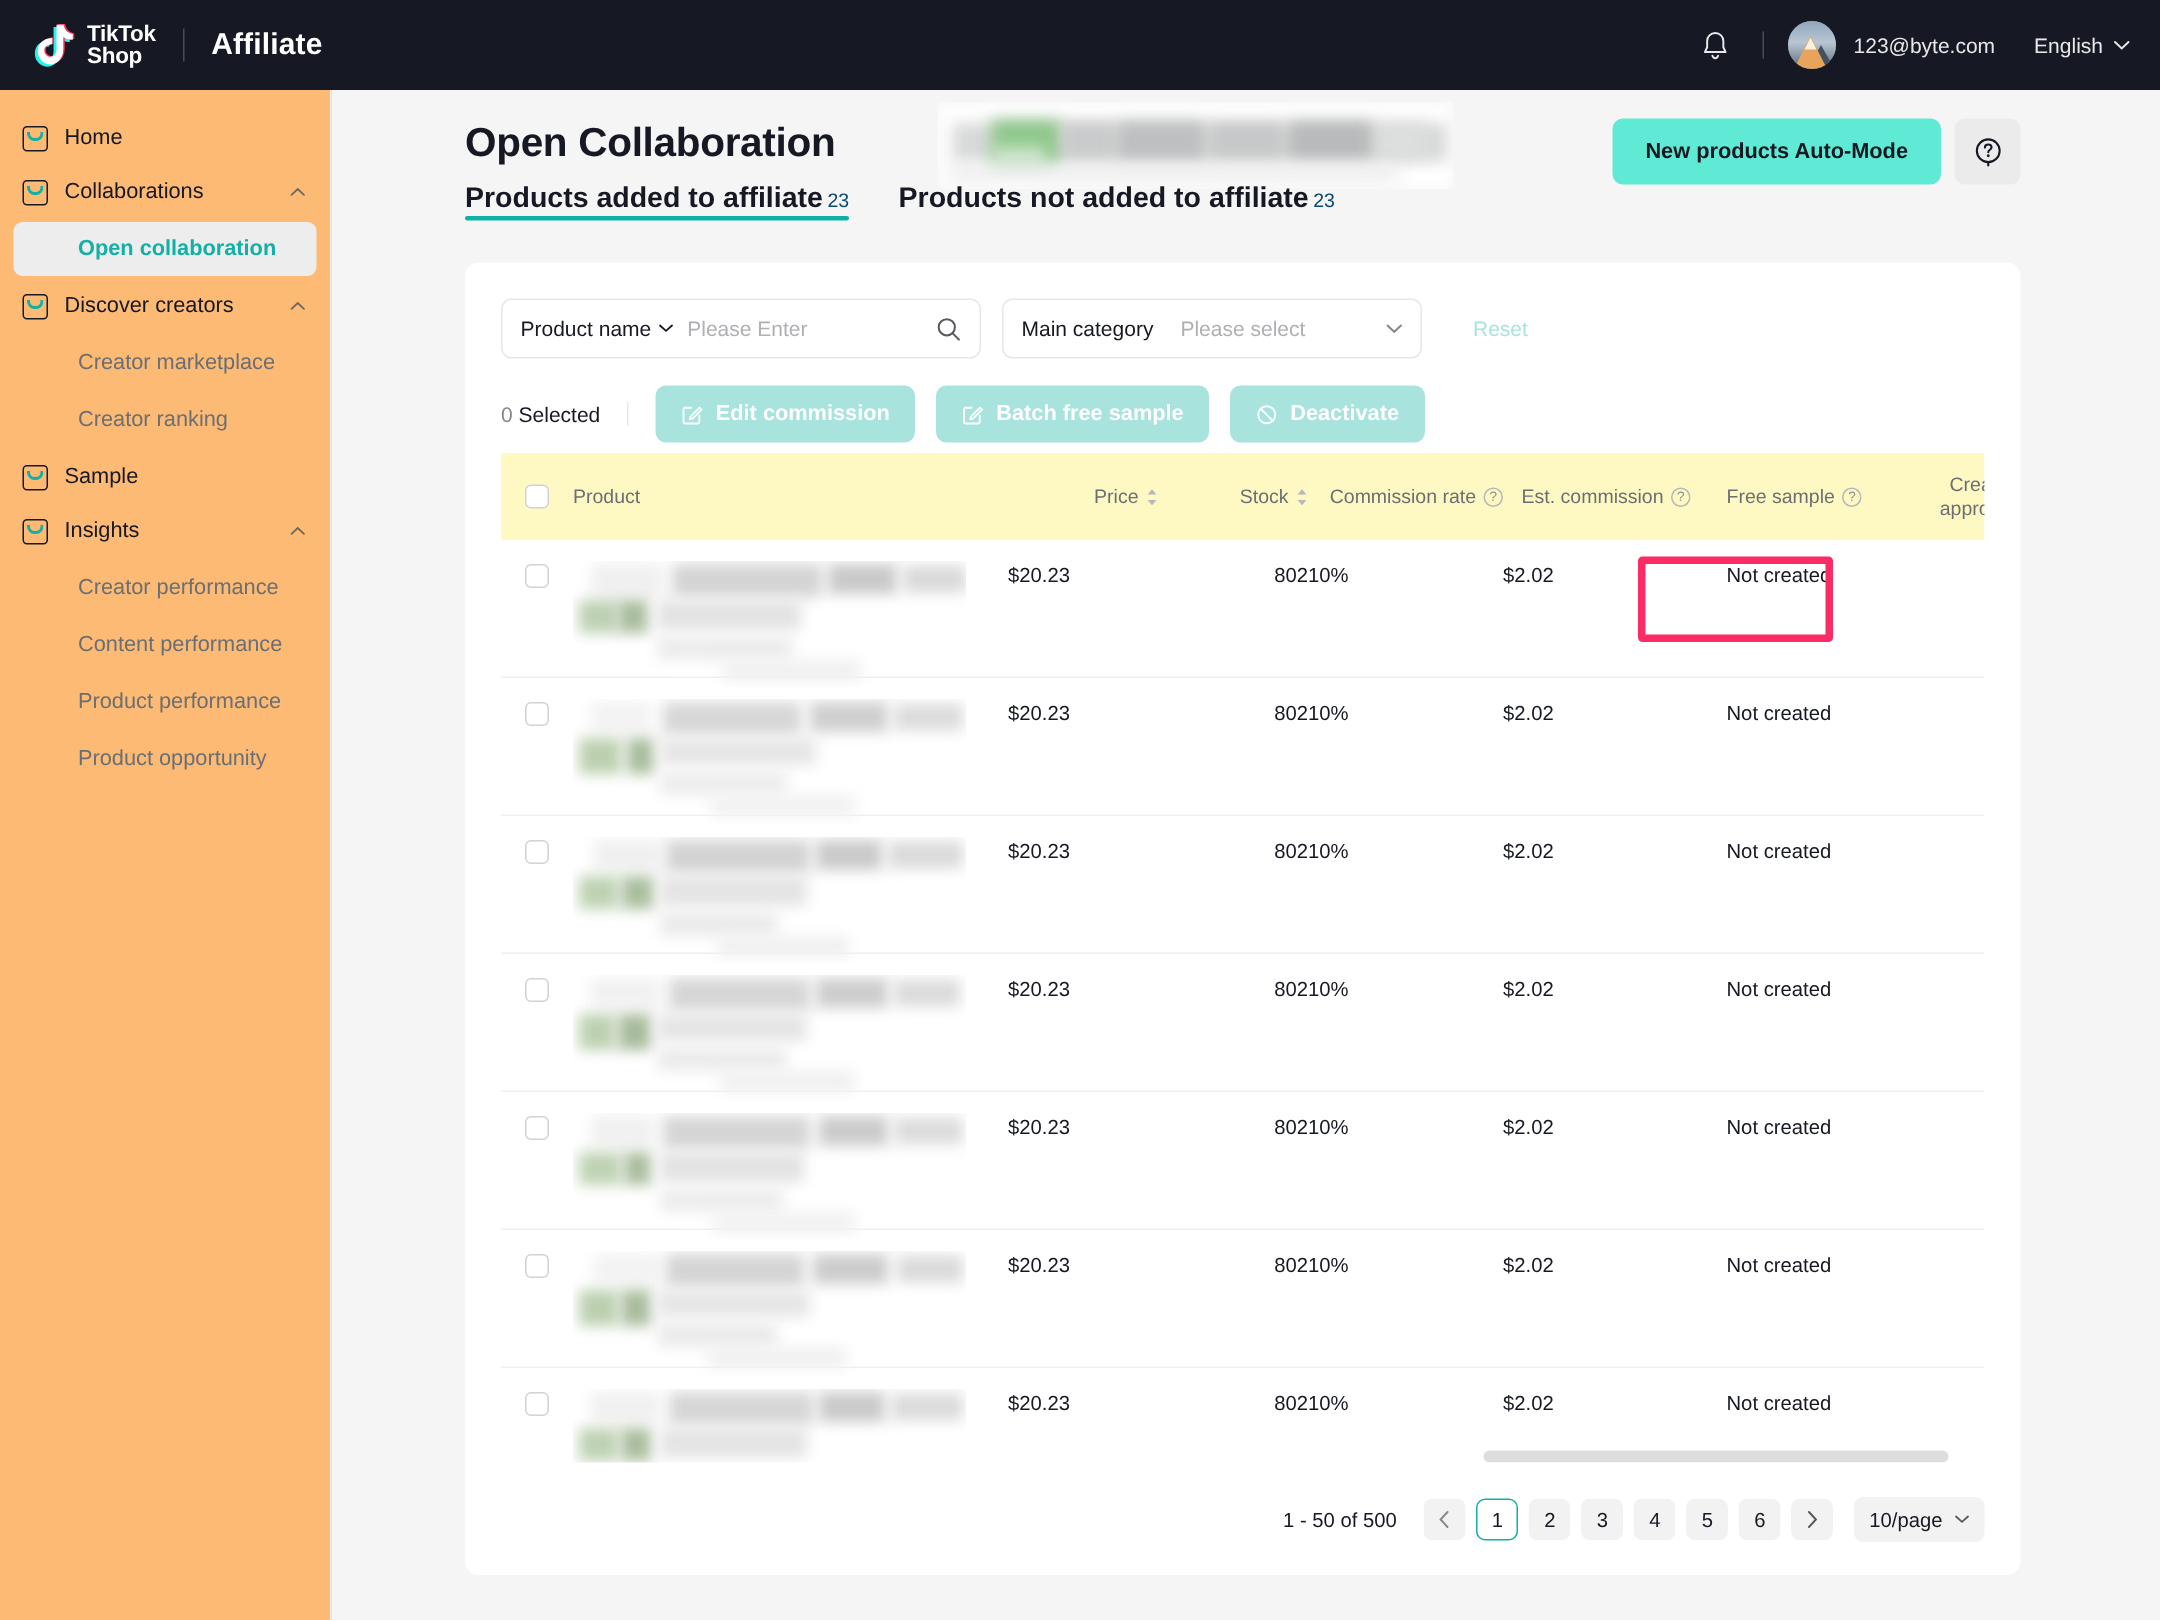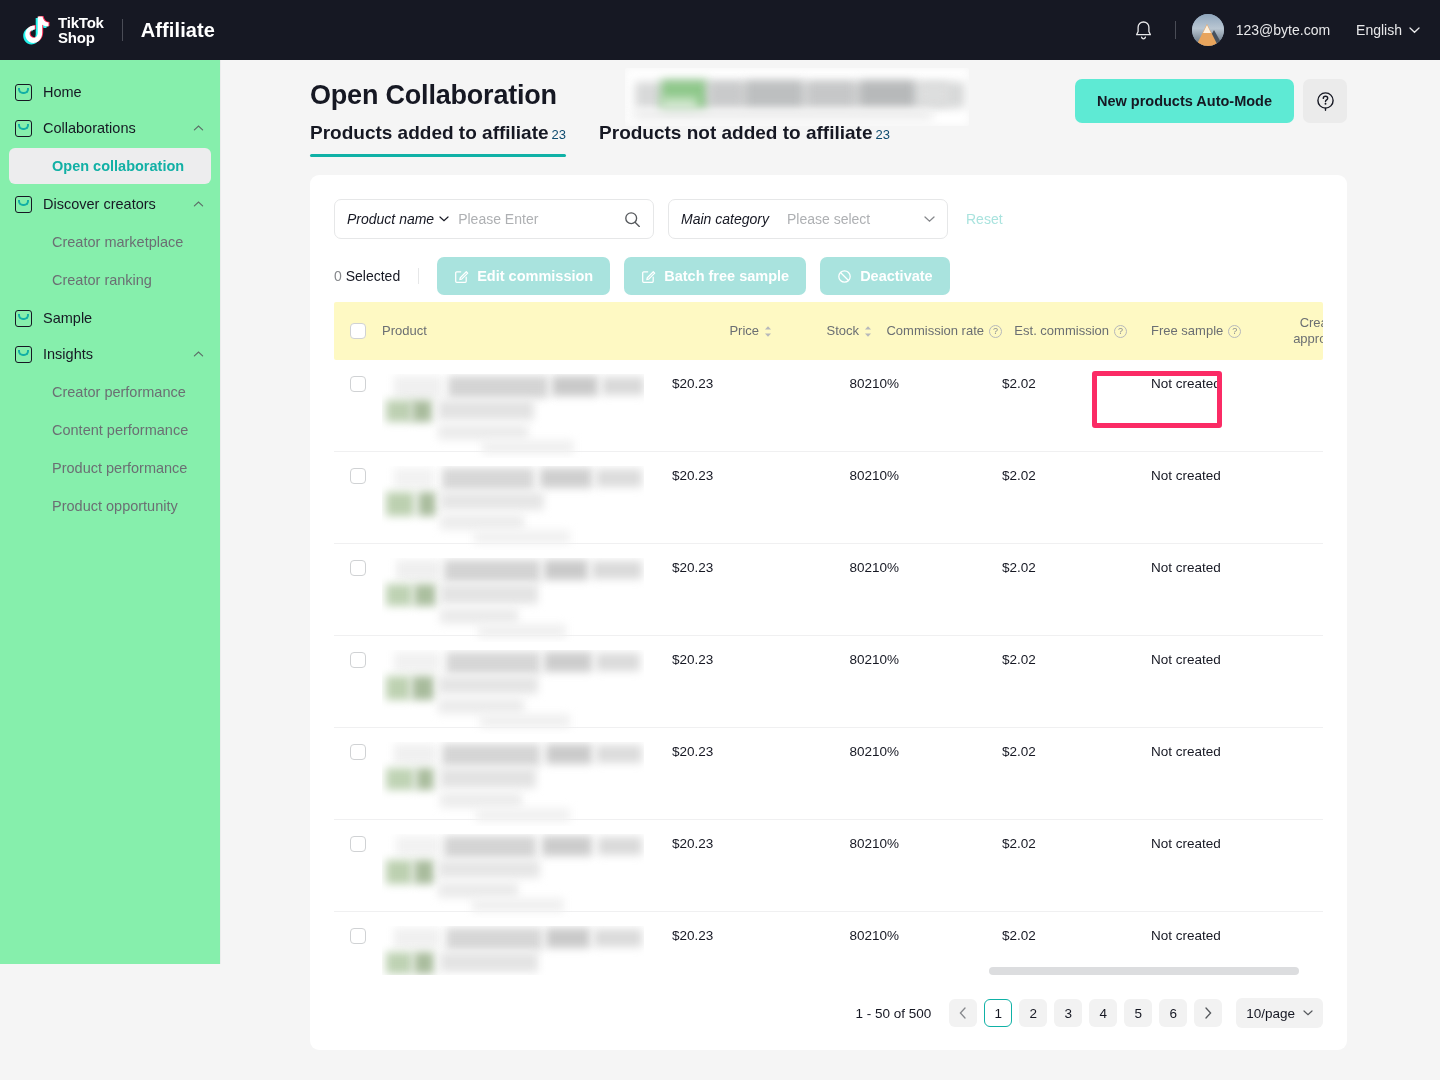--- a/index.html
+++ b/index.html
@@ -64,22 +64,22 @@
   .user-email {
     color: #e8e8ea; font-size: 14px; margin-left: 12px; cursor: pointer;
   }
   .lang {
     color: #e8e8ea; font-size: 14px; margin-left: 26px;
     display: flex; align-items: center; gap: 7px; cursor: pointer;
   }
 
   
   .sidebar {
-    position: absolute; top: 60px; left: 0; width: 221px; height: 904px;
-    background: #86efac; border-right: 1px solid #eceded; padding-top: 14px;
+    position: absolute; top: 60px; left: 0; width: 221px; height: 1020px;
+    background: #fdba74; border-right: 1px solid #eceded; padding-top: 14px;
     z-index: 20;
   }
   .nav-top {
     display: flex; align-items: center; height: 36px; padding: 0 16px 0 15px;
     cursor: pointer; margin-bottom: 0;
   }
   .nav-icon {
     width: 17px; height: 17px; flex: none; margin-right: 11px; position: relative;
   }
   .nav-icon .frame {
@@ -123,21 +123,21 @@
   .redact-banner .rb {
     position: absolute; filter: blur(5px);
   }
 
   .tabs {
     position: absolute; left: 89px; top: 62px; display: flex; gap: 33px;
     align-items: flex-end;
   }
   .tab {
     font-size: 19px; font-weight: 700; color: #161823; cursor: pointer;
-    padding-bottom: 13px; position: relative; display: flex; align-items: baseline; gap: 3px;
+    padding-bottom: 3px; position: relative; display: flex; align-items: baseline; gap: 3px;
   }
   .tab .cnt { font-size: 13px; font-weight: 400; color: #0c4a6e; }
   .tab.active::after {
     content: ""; position: absolute; left: 0; right: 0; bottom: 0;
     height: 3px; background: #0fb1a6; border-radius: 2px;
   }
   .head-btns {
     position: absolute; right: 93px; top: 19px; display: flex; gap: 9px;
   }
   .btn-grey {
@@ -159,32 +159,32 @@
     display: flex; align-items: center; padding: 24px 24px 0 24px; gap: 14px;
   }
   .field {
     height: 40px; border: 1px solid #e6e7e8; border-radius: 7px;
     display: flex; align-items: center; padding: 0 12px; background: #fff;
   }
   .field.f1 { width: 320px; }
   .field.f2 { width: 280px; }
   .field-prefix {
     font-size: 14px; color: #161823; display: flex; align-items: center; gap: 5px;
-    white-space: nowrap; cursor: pointer; font-style: italic;
+    white-space: nowrap; cursor: pointer;
   }
   .field-input {
     border: none; outline: none; font-size: 14px; color: #161823;
     flex: 1; font-family: inherit; margin-left: 9px; min-width: 0; background: transparent;
   }
   .field-input::placeholder { color: #aeb0b3; }
   .field-ph {
     font-size: 14px; color: #aeb0b3; flex: 1; margin-left: 18px; cursor: pointer;
   }
   .reset-link {
-    font-size: 14px; color: #a9e3de; cursor: pointer; margin-left: 4px;
+    font-size: 14px; color: #a9e3de; cursor: pointer; margin-left: 20px;
   }
 
   .actions {
     display: flex; align-items: center; padding: 18px 24px 0 24px; gap: 14px;
   }
   .sel-count { font-size: 14px; color: #161823; }
   .sel-count .n { color: #86888c; }
   .act-sep { width: 1px; height: 16px; background: #e6e7e8; margin: 0 4px; }
   .btn-act {
     height: 38px; padding: 0 17px; background: #a9e3de; border: none;

